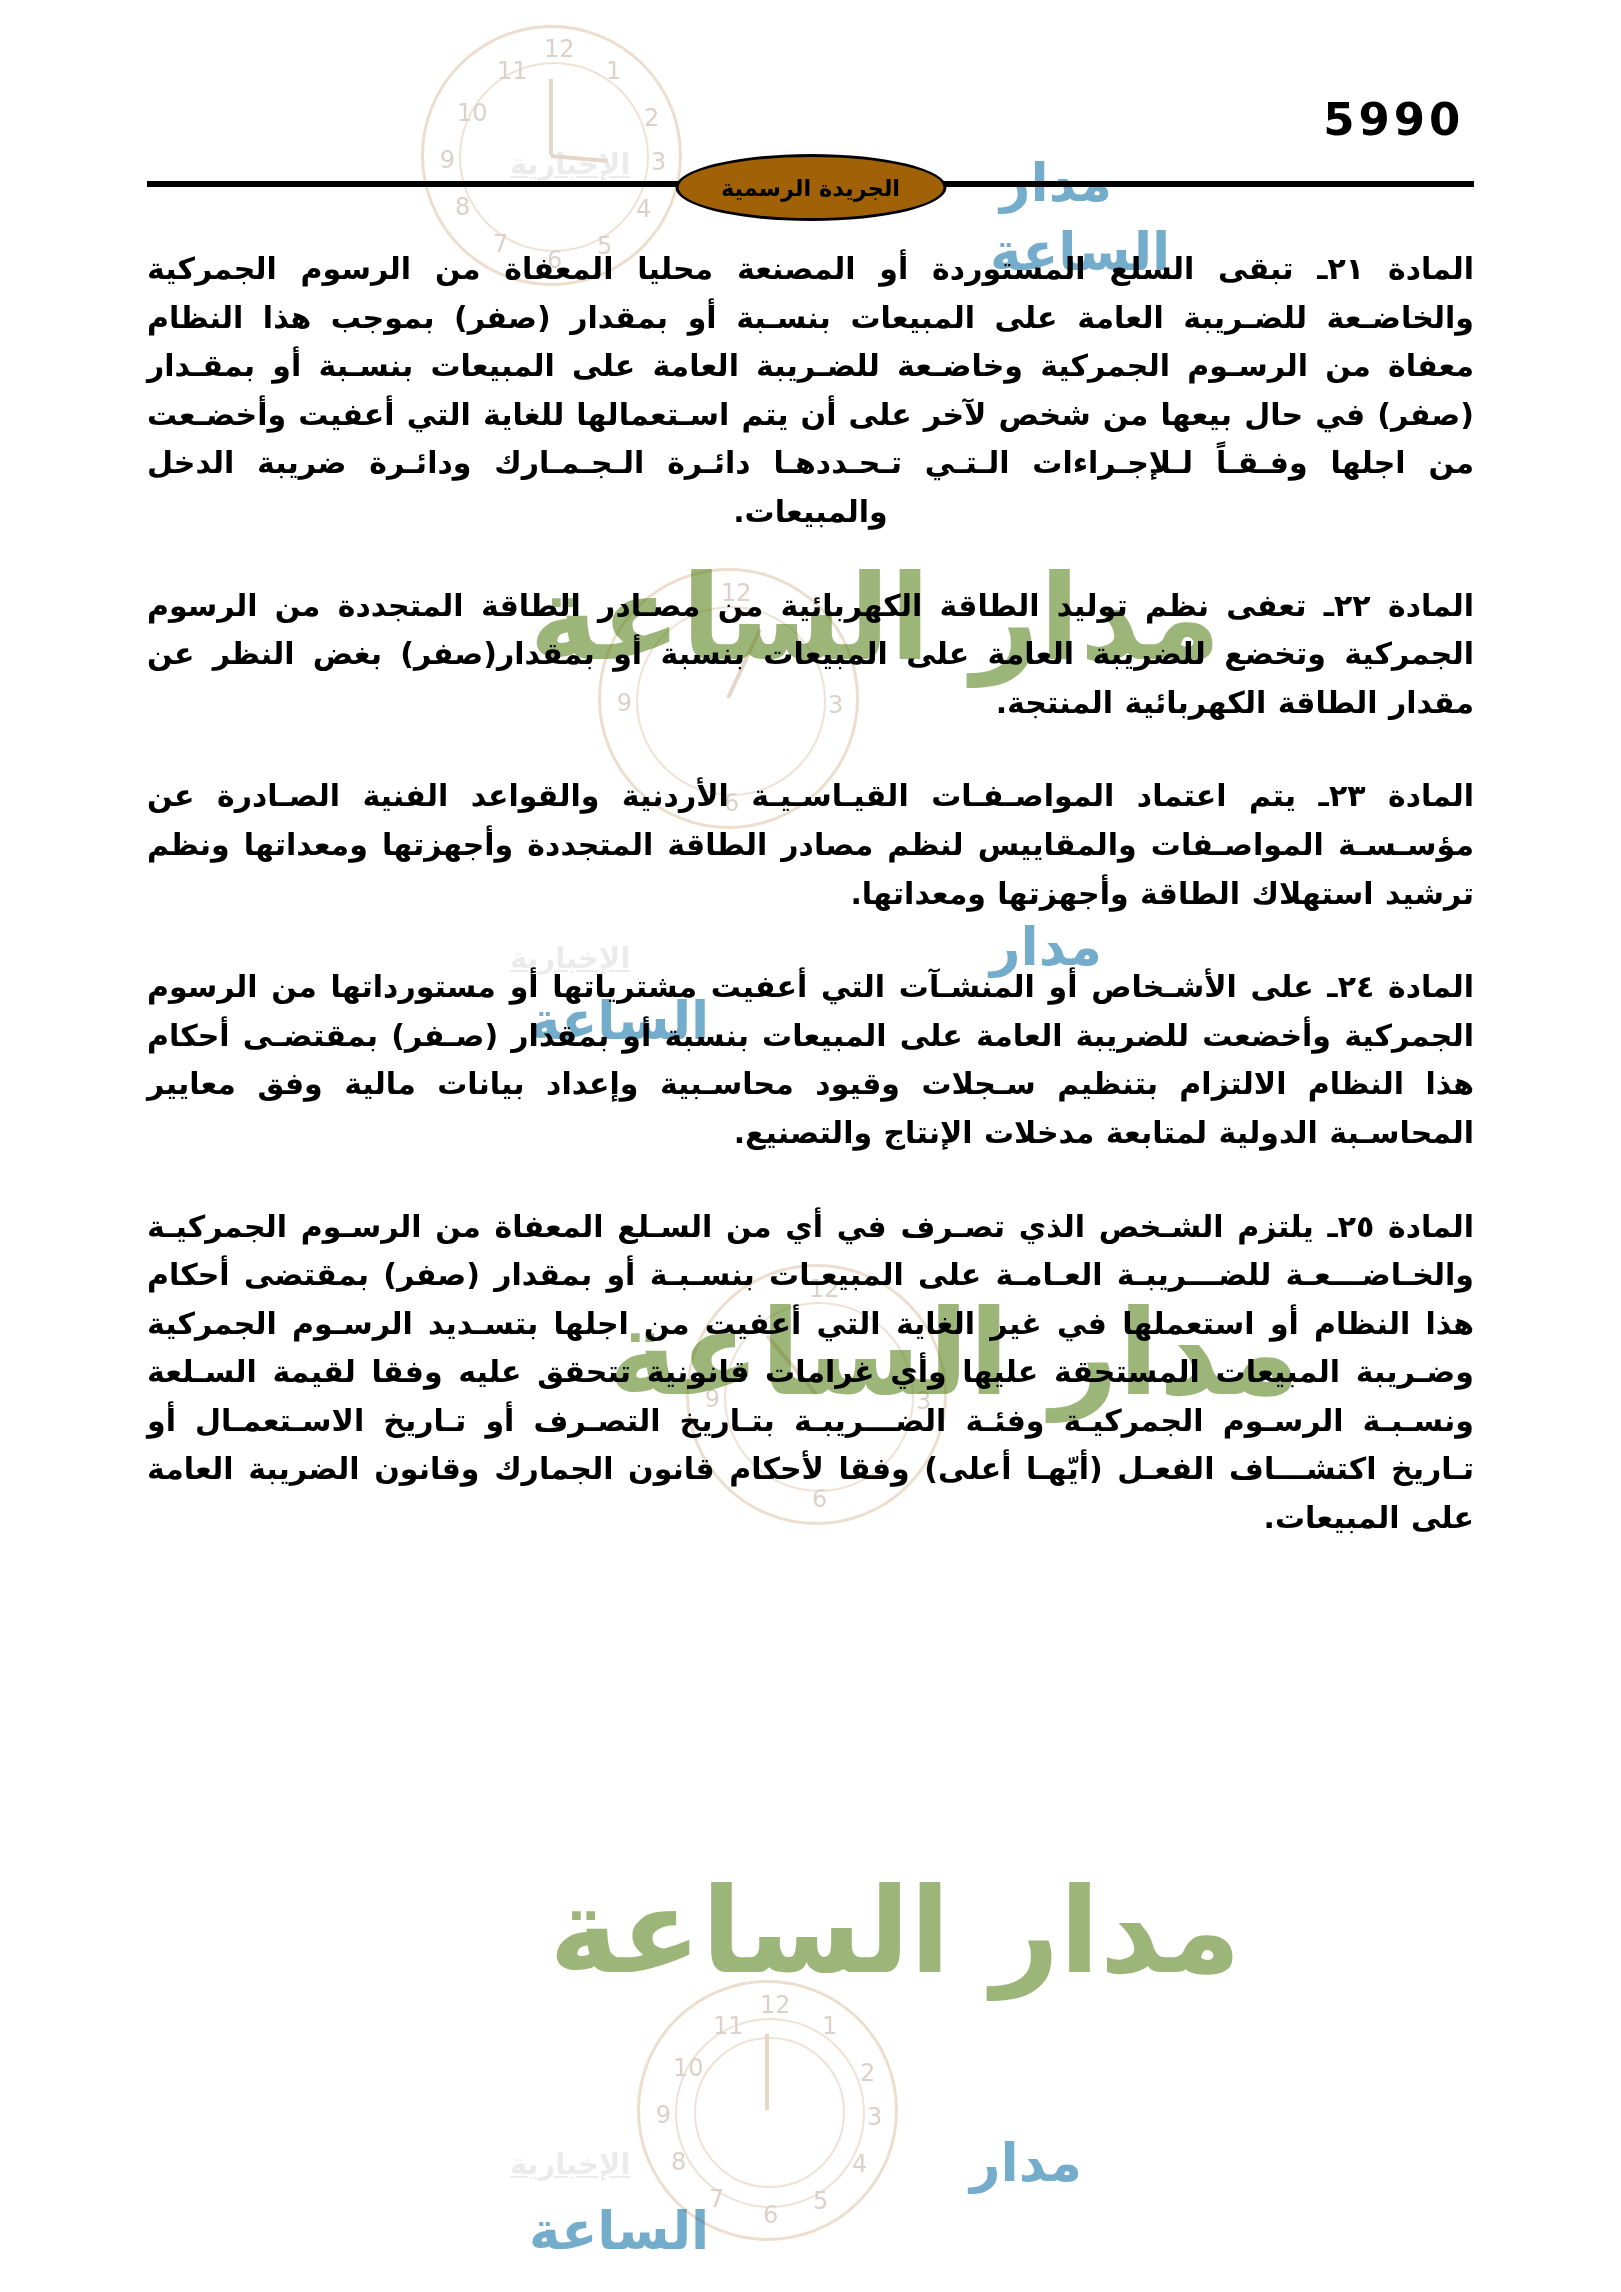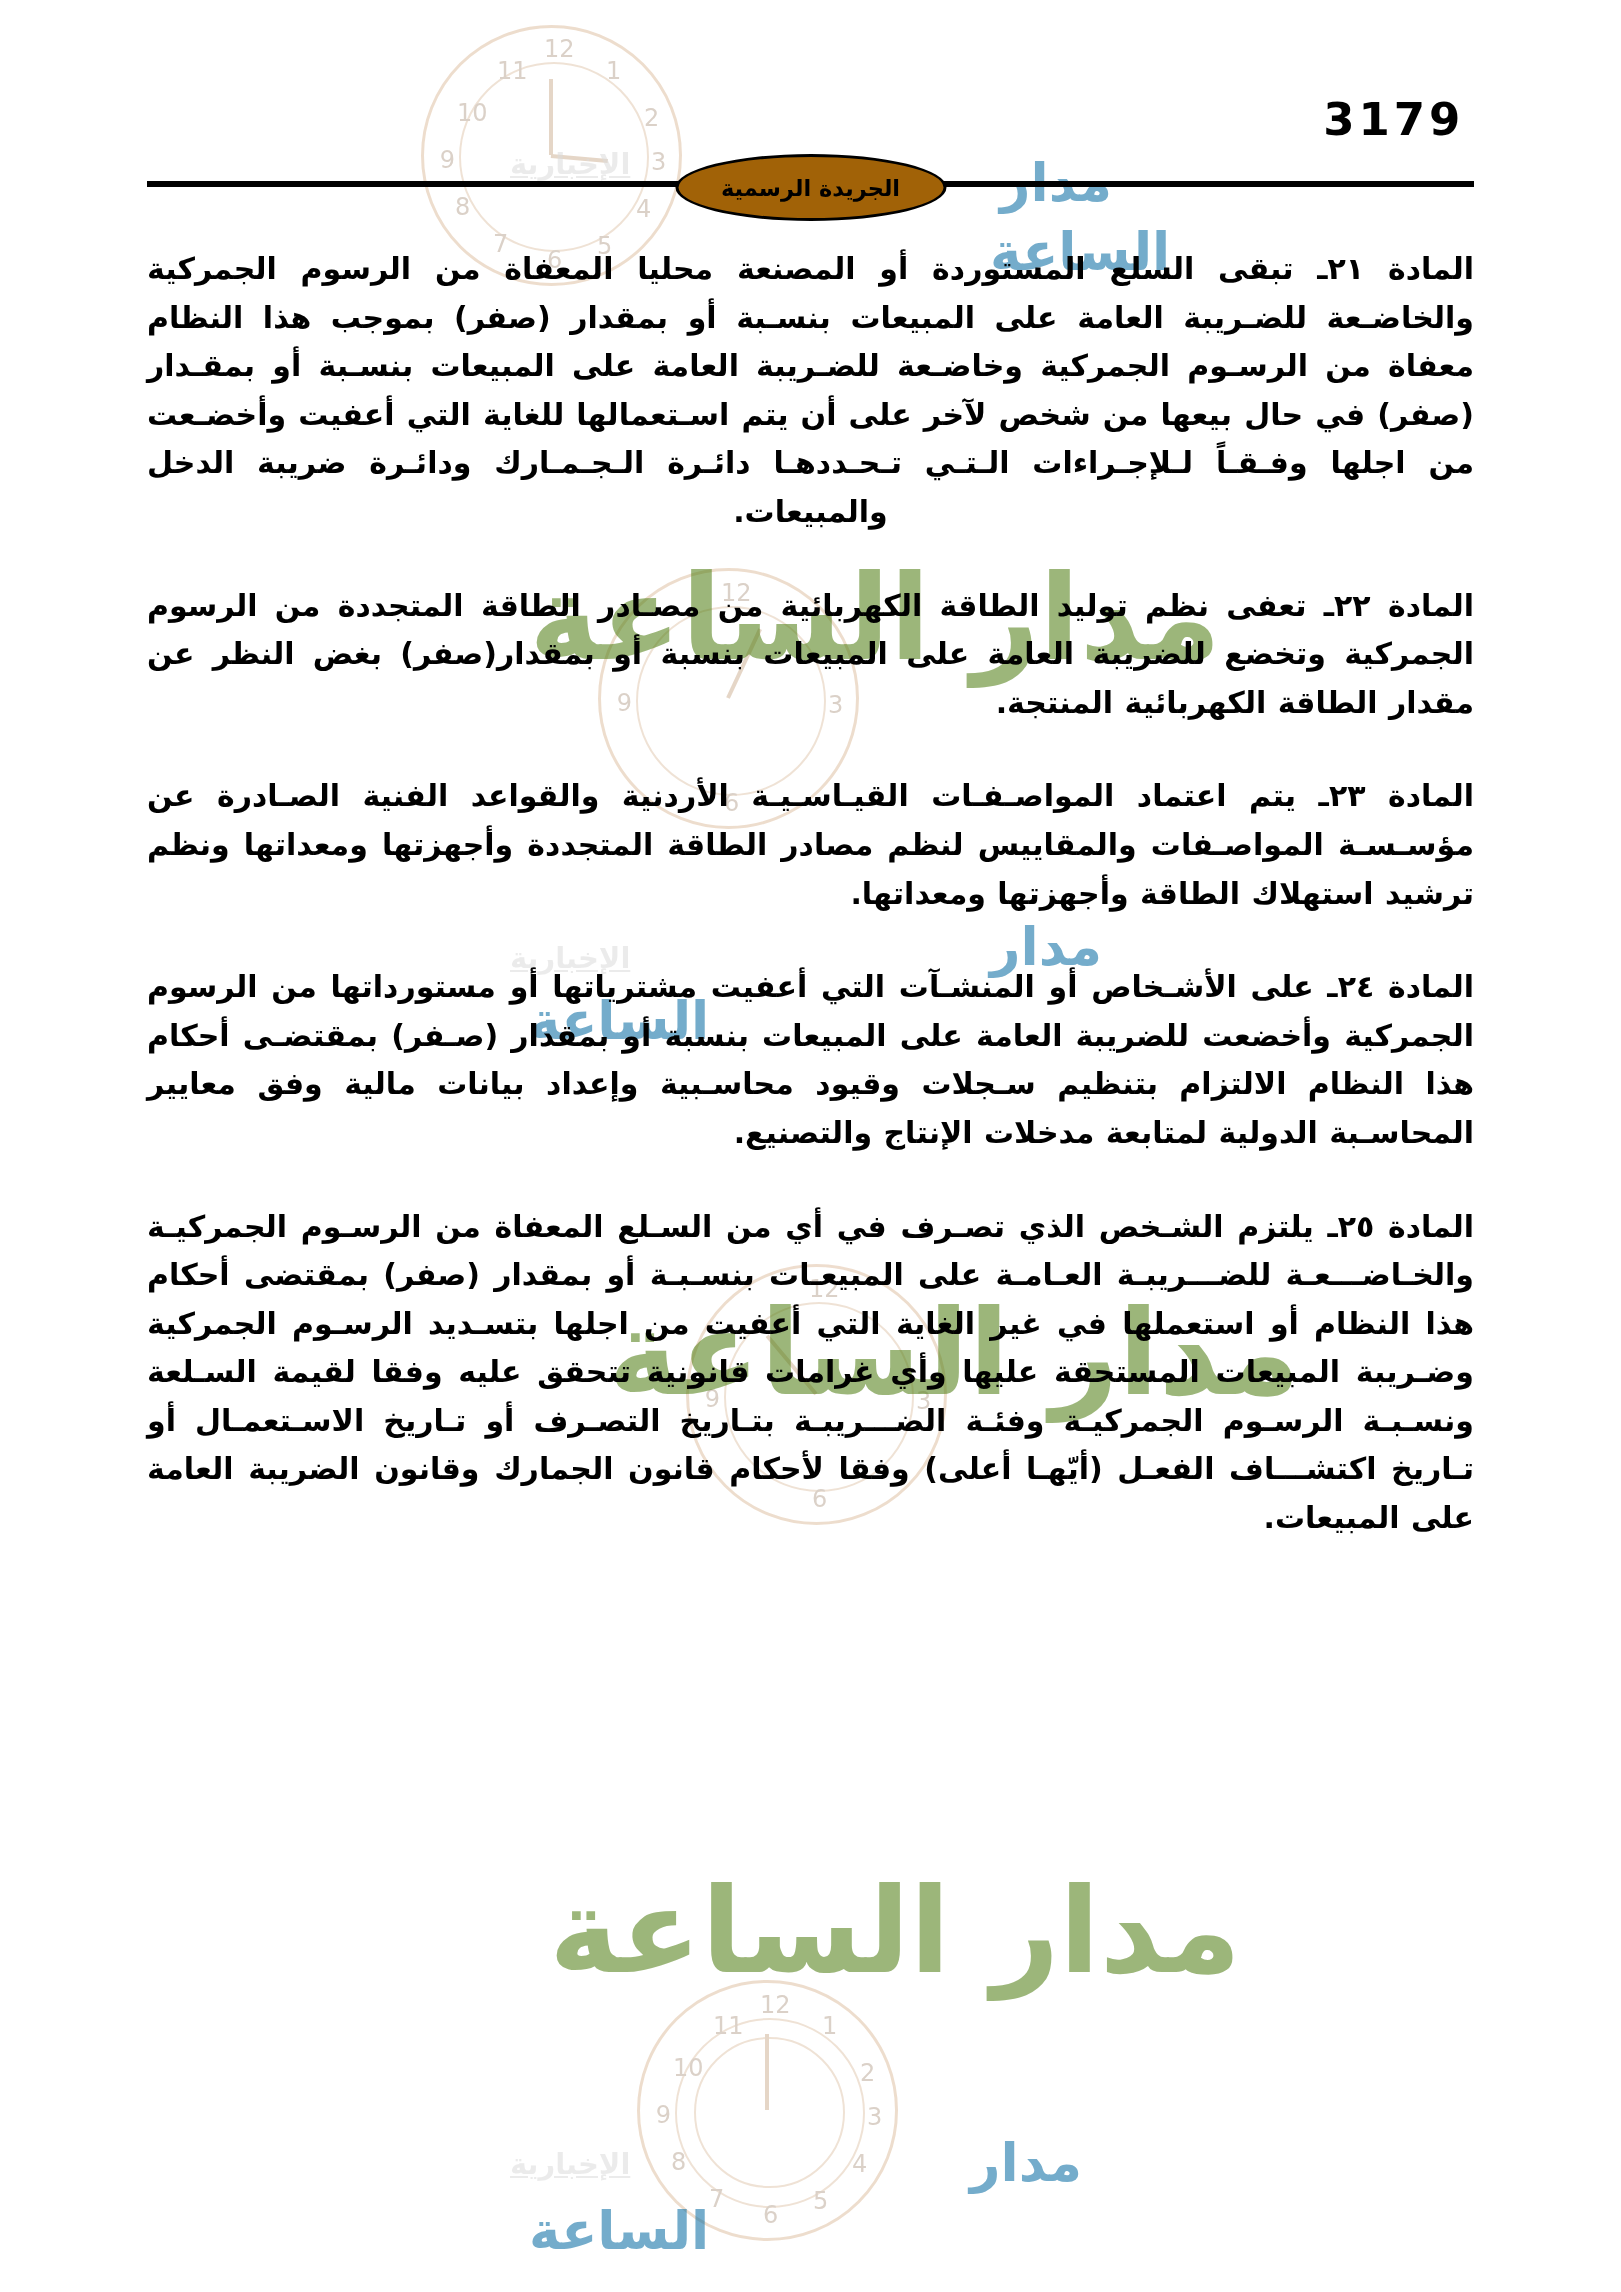--- a/index.html
+++ b/index.html
@@ -221,21 +221,21 @@
   <span class="wm wm-big" style="left:608px; top:1284px;">مدار الساعة</span>
   <span class="wm wm-big" style="left:549px; top:1862px;">مدار الساعة</span>
   <span class="wm wm-small" style="left:510px; top:2147px;">الإخبارية</span>
   <span class="wm wm-mid" style="left:970px; top:2132px;">مدار</span>
   <span class="wm wm-mid" style="left:529px; top:2200px;">الساعة</span>
 </div>
 
 <div class="page">
 
   <div class="header">
-    <div class="page-number">3179</div>
+    <div class="page-number">5990</div>
     <div class="header-rule"></div>
     <div class="header-badge">الجريدة الرسمية</div>
   </div>
 
   <div class="content">
 
     <div class="article">
       <p>
         <span class="art-label">المادة ٢١ـ</span>
         <span>تبقى السلع المستوردة أو المصنعة محليا المعفاة من الرسوم الجمركية والخاضـعة للضـريبة العامة على المبيعات بنسـبة أو بمقدار (صفر) بموجب هذا النظام معفاة من الرسـوم الجمركية وخاضـعة للضـريبة العامة على المبيعات بنسـبة أو بمقـدار (صفر) في حال بيعها من شخص لآخر على أن يتم اسـتعمالها للغاية التي أعفيت وأخضـعت من اجلها وفـقـاً لـلإجـراءات الـتـي تـحـددهـا دائـرة الـجـمـارك ودائـرة ضريبة الدخل والمبيعات.</span>

